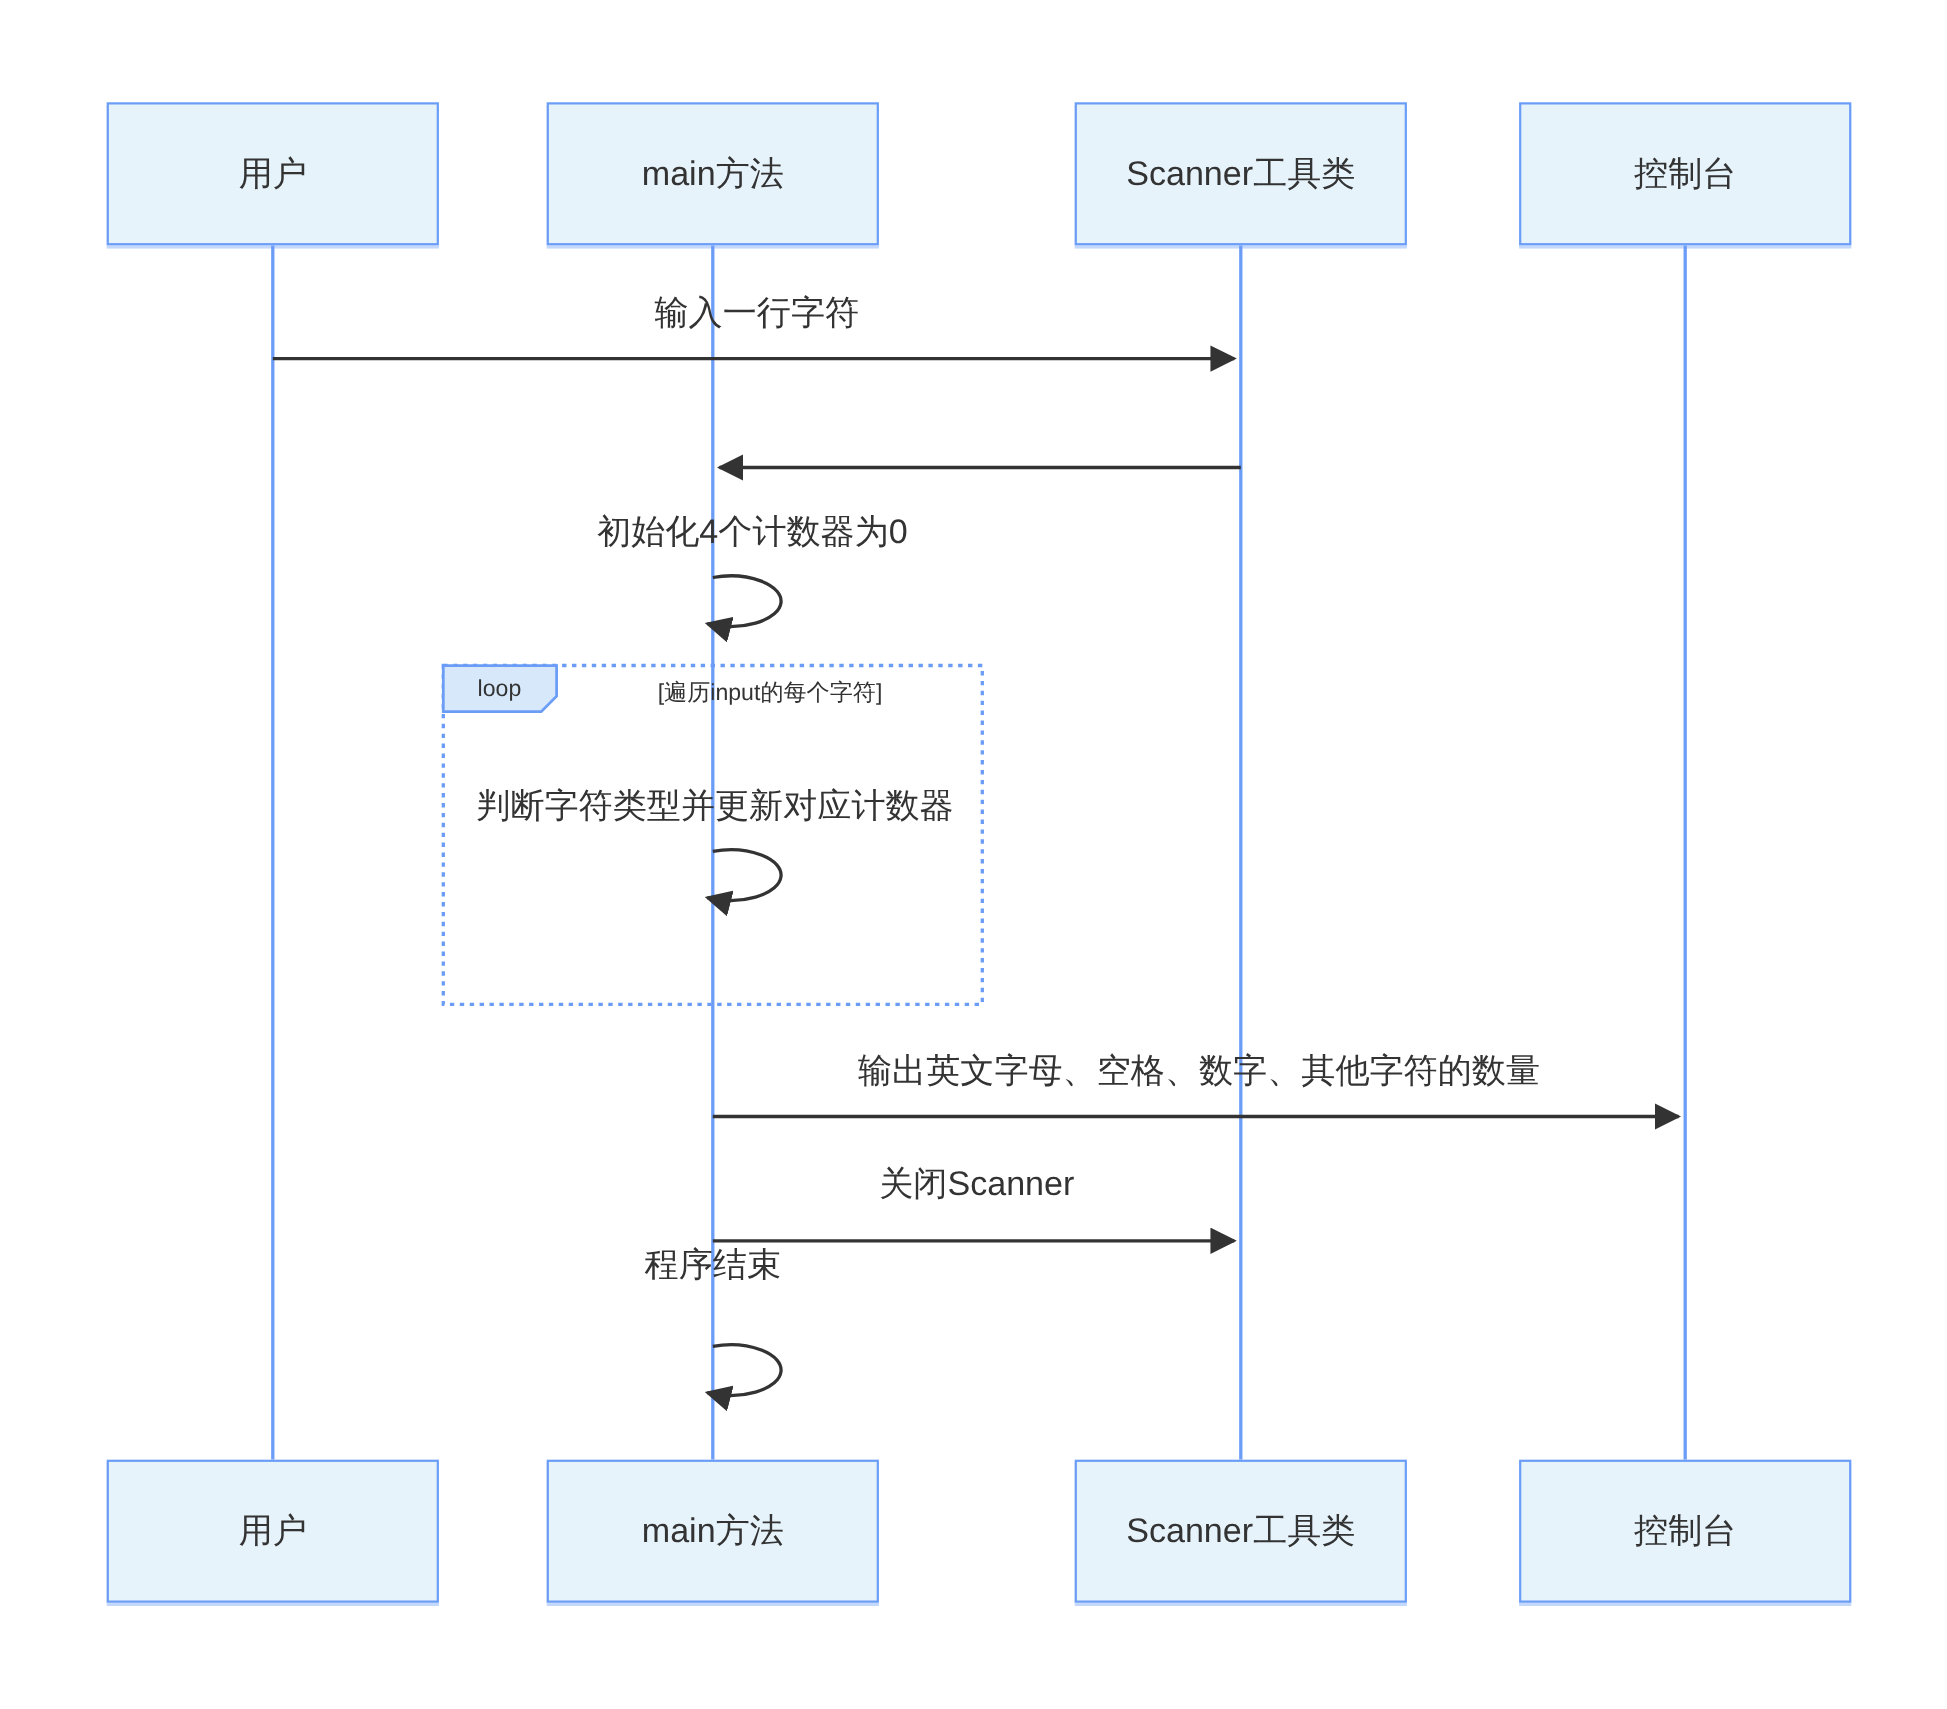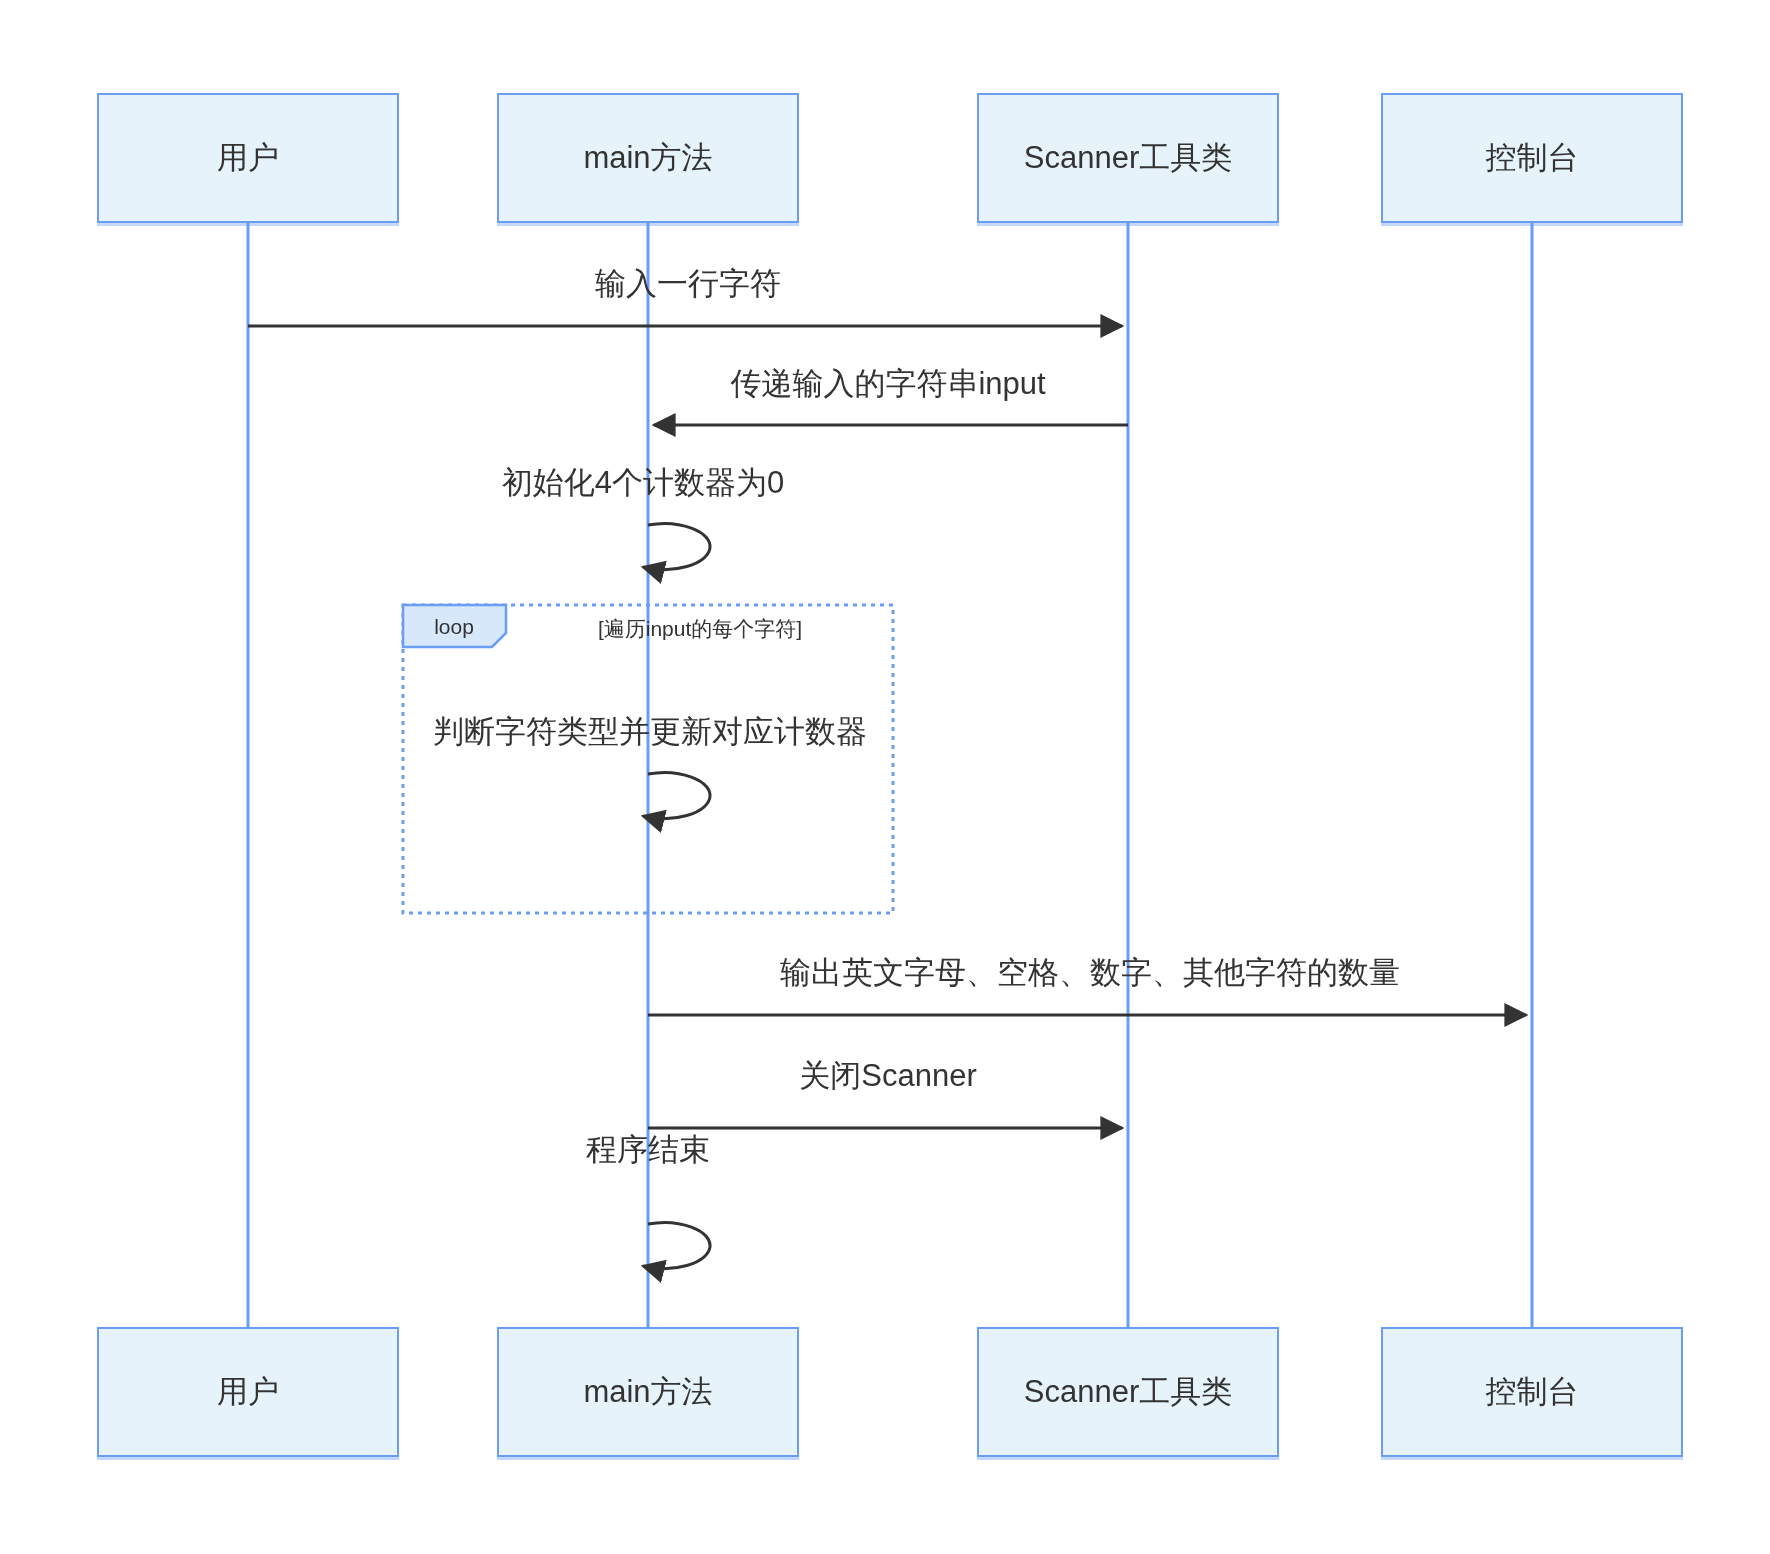--- a/index.html
+++ b/index.html
@@ -103,22 +103,21 @@
       <span>main方法</span>
     </div>
   <div class="actor" style="left:977px;top:1327px">
       <span>Scanner工具类</span>
     </div>
   <div class="actor" style="left:1381px;top:1327px">
       <span>控制台</span>
     </div>
 
   <div class="msg-label" style="left:688px;top:284px">输入一行字符</div>
-  <div class="msg-label" style="left:888px;top:384px">传递输入的字符串input</div>
-  <div class="msg-label" style="left:643px;top:483px">初始化4个计数器为0</div>
+  <div class="msg-label" style="left:684px;top:483px">初始化4个计数器为0</div>
   <div class="loop-label" style="left:454px;top:627px">loop</div>
   <div class="loop-label" style="left:700px;top:629px">[遍历input的每个字符]</div>
   <div class="msg-label" style="left:1090px;top:973px">输出英文字母、空格、数字、其他字符的数量</div>
   <div class="msg-label" style="left:650px;top:732px">判断字符类型并更新对应计数器</div>
   <div class="msg-label" style="left:888px;top:1076px">关闭Scanner</div>
   <div class="msg-label" style="left:648px;top:1150px">程序结束</div>
 
 </div>
 
 </body></html>

